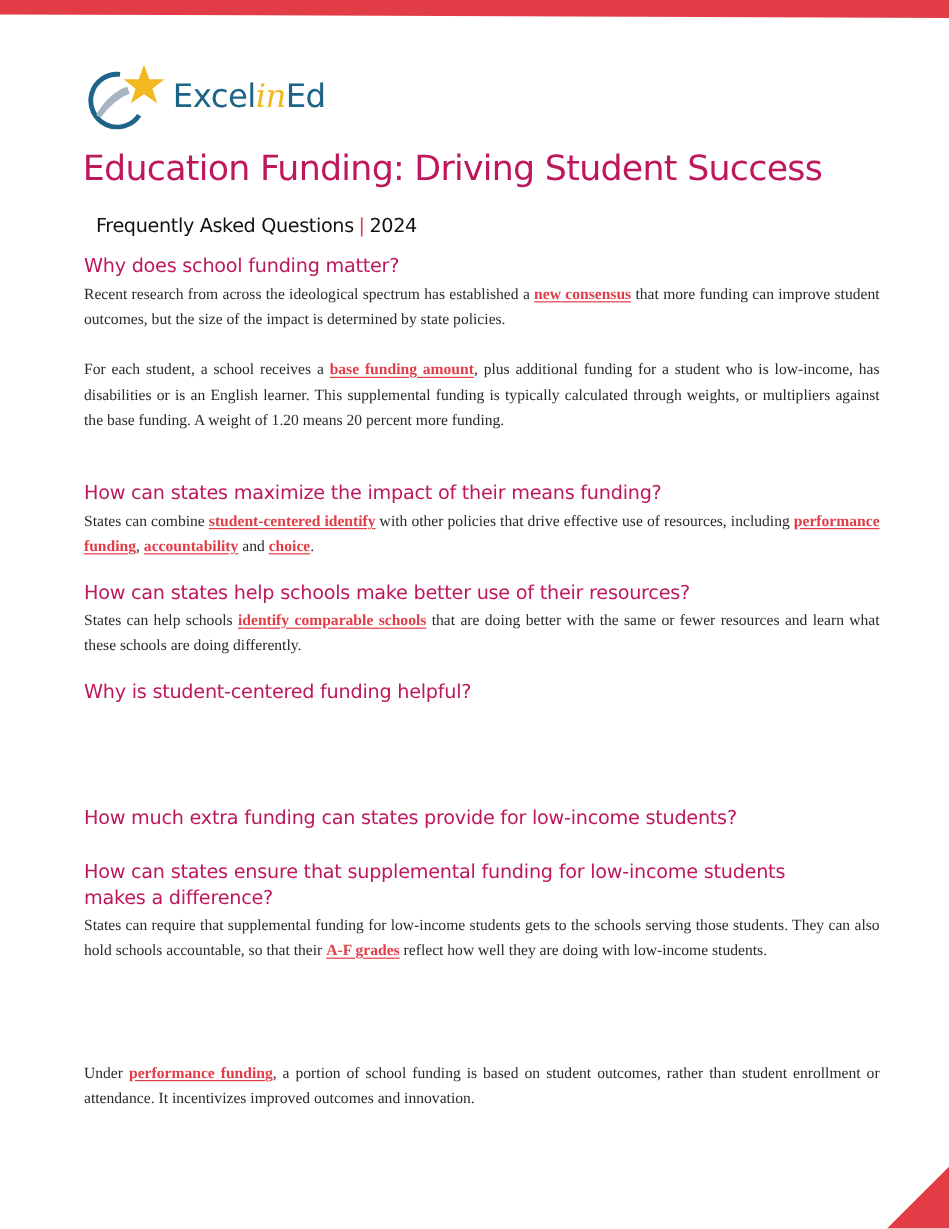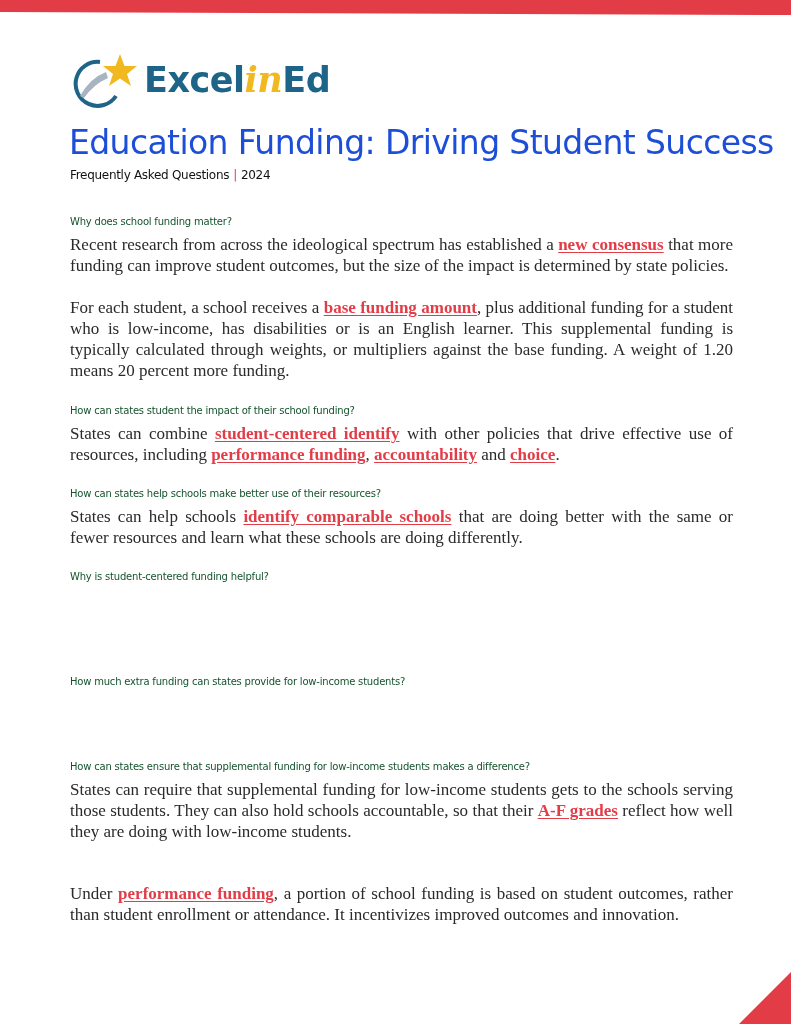--- a/index.html
+++ b/index.html
@@ -14,42 +14,42 @@
     clip-path: polygon(0 0, 100% 0, 100% 100%, 0 80%);
   }
   .corner-tri {
     position: absolute; right: 0; bottom: 0; width: 52px; height: 52px;
     background: #e23c47;
     clip-path: polygon(100% 0, 100% 100%, 0 100%);
   }
   .logo { position: absolute; left: 70px; top: 52px; display: flex; align-items: center; }
   .logo svg { display: block; }
   .logo-text {
-    margin-left: 4px; font-family: "DejaVu Sans", sans-serif; font-weight: bold;
-    font-size: 35px; color: #1d6488; letter-spacing: -0.5px; line-height: 1;
+    margin-left: 4px; font-family: "DejaVu Sans", sans-serif; font-weight: normal;
+    font-size: 27px; color: #1d6488; letter-spacing: -0.5px; line-height: 1;
   }
   .logo-text .in { color: #f1b820; font-style: italic; font-family: "DejaVu Serif", serif; }
   .title {
     position: absolute; left: 69px; top: 123px; margin: 0;
     font-family: "DejaVu Sans", sans-serif; font-weight: normal;
-    font-size: 33px; color: #1d4ed8; letter-spacing: -0.6px; white-space: nowrap; text-align: center;
+    font-size: 29px; color: #be185d; letter-spacing: -0.6px; white-space: nowrap; text-align: center;
   }
   .subtitle {
-    position: absolute; left: 70px; top: 168px; margin: 0;
-    font-family: "DejaVu Sans", sans-serif; font-size: 12px; color: #111;
+    position: absolute; left: 70px; top: 168px; margin: 10px;
+    font-family: "DejaVu Sans", sans-serif; font-size: 16px; color: #111;
     letter-spacing: -0.3px; white-space: nowrap;
   }
   .subtitle .sep { color: #e23c47; margin: 0 4px; }
   .faq { position: absolute; left: 70px; width: 663px; }
   .faq h2 {
     margin: 0; font-family: "DejaVu Sans", sans-serif; font-weight: normal;
-    font-size: 10px; color: #14532d; line-height: 21px; letter-spacing: -0.2px;
+    font-size: 16px; color: #be185d; line-height: 21px; letter-spacing: -0.2px;
   }
   .faq p {
-    margin: 2px 0 0 0; font-family: "Liberation Serif", serif; font-size: 17px;
+    margin: 2px 0 0 0; font-family: "Liberation Serif", serif; font-size: 13px;
     color: #2a2a2a; line-height: 21px; text-align: justify;
   }
   .faq a {
     color: #e23c47; font-weight: bold; text-decoration: underline;
     text-underline-offset: 2px;
   }
 </style>
 </head>
 <body>
 
@@ -68,34 +68,34 @@
 <div class="subtitle"><span>Frequently Asked Questions</span><span class="sep">|</span><span>2024</span></div>
 
 <div class="faq" style="top:211px">
   <h2>Why does school funding matter?</h2>
   <p>Recent research from across the ideological spectrum has established a <a href="#">new consensus</a> that more funding can improve student outcomes, but the size of the impact is determined by state policies.</p>
 </div>
 <div class="faq" style="top:295px">
   <p>For each student, a school receives a <a href="#">base funding amount</a>, plus additional funding for a student who is low-income, has disabilities or is an English learner. This supplemental funding is typically calculated through weights, or multipliers against the base funding. A weight of 1.20 means 20 percent more funding.</p>
 </div>
 <div class="faq" style="top:400px">
-  <h2>How can states student the impact of their school funding?</h2>
+  <h2>How can states maximize the impact of their means funding?</h2>
   <p>States can combine <a href="#">student-centered identify</a> with other policies that drive effective use of resources, including <a href="#">performance funding</a>, <a href="#">accountability</a> and <a href="#">choice</a>.</p>
 </div>
 <div class="faq" style="top:483px">
   <h2>How can states help schools make better use of their resources?</h2>
   <p>States can help schools <a href="#">identify comparable schools</a> that are doing better with the same or fewer resources and learn what these schools are doing differently.</p>
 </div>
 <div class="faq" style="top:566px">
   <h2>Why is student-centered funding helpful?</h2>
 </div>
 <div class="faq" style="top:671px">
   <h2>How much extra funding can states provide for low-income students?</h2>
 </div>
-<div class="faq" style="top:756px; width:663px">
+<div class="faq" style="top:716px; width:663px">
   <h2 style="max-width:590px">How can states ensure that supplemental funding for low-income students makes a difference?</h2>
   <p>States can require that supplemental funding for low-income students gets to the schools serving those students. They can also hold schools accountable, so that their <a href="#">A-F grades</a> reflect how well they are doing with low-income students.</p>
 </div>
 <div class="faq" style="top:881px">
   <p>Under <a href="#">performance funding</a>, a portion of school funding is based on student outcomes, rather than student enrollment or attendance. It incentivizes improved outcomes and innovation.</p>
 </div>
 
 <div class="corner-tri"></div>
 
 </body></html>

